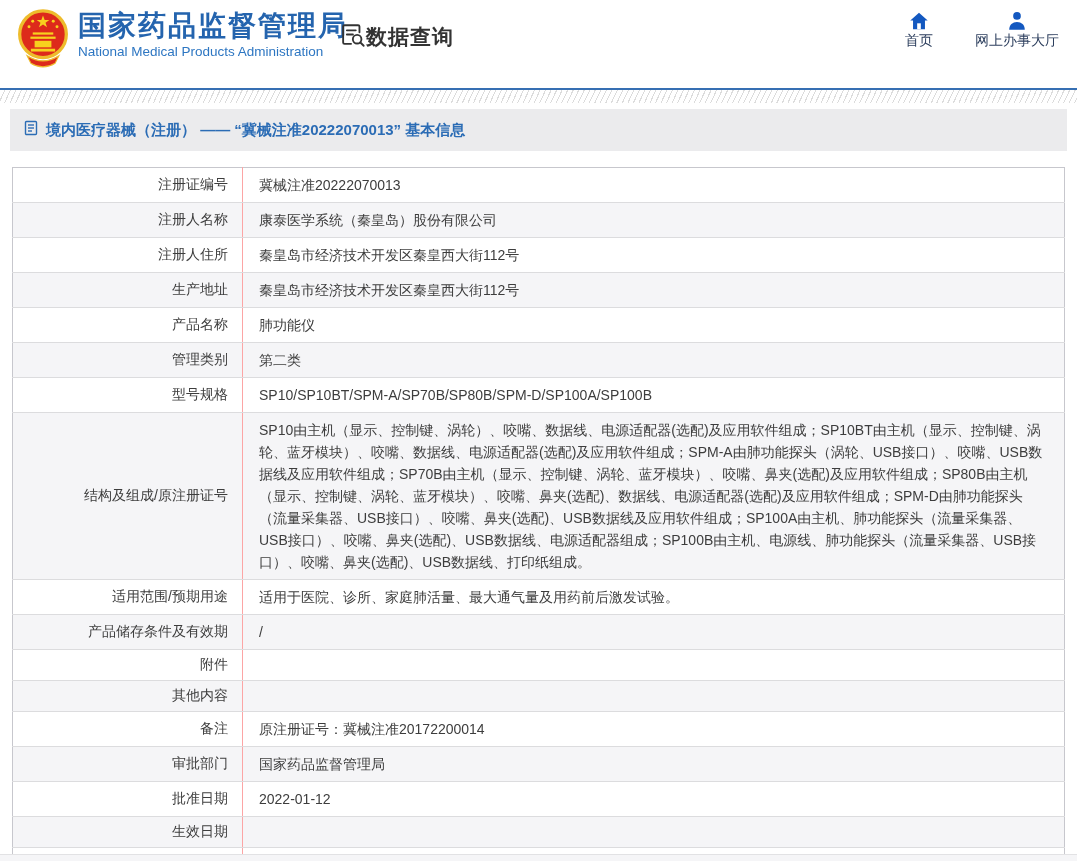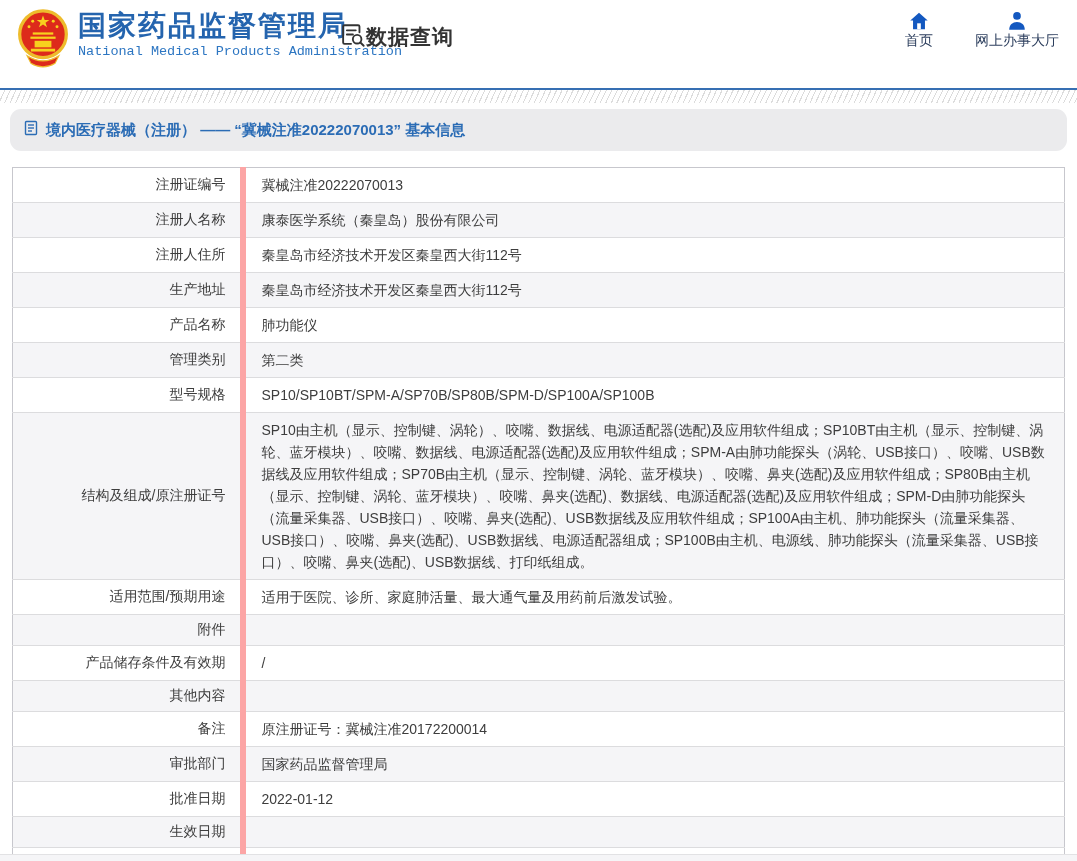--- a/index.html
+++ b/index.html
@@ -4,46 +4,46 @@
 <style>
   * { margin:0; padding:0; box-sizing:border-box; }
   html,body { width:1077px; height:861px; background:#ffffff; overflow:hidden;
     font-family:"Liberation Sans","DejaVu Sans",sans-serif; }
 
   
   .header { position:relative; height:88px; background:#ffffff; }
   .emblem { position:absolute; left:15px; top:7px; width:56px; height:62px; }
   .org { position:absolute; left:78px; top:11px; }
   .org-zh { font-size:28px; font-weight:bold; color:#2464ae; letter-spacing:2px; line-height:30px; }
-  .org-en { font-size:13.5px; color:#2d76c2; margin-top:3px;font-family:Liberation Mono, monospace; }
+  .org-en { font-size:13.5px; color:#2d76c2; margin-top:3px; }
   .dq { position:absolute; left:338px; top:21px; display:flex; align-items:center; cursor:pointer; }
   .dq-label { font-size:21px; color:#333; font-weight:600; letter-spacing:1px; }
   .nav { position:absolute; right:18px; top:10px; display:flex; gap:34px; }
   .nav-item { text-align:center; cursor:pointer; min-width:44px; }
   .nav-item .ico { height:22px; display:flex; justify-content:center; align-items:center; }
   .nav-label { display:block; font-size:14px; color:#2c3e5d; white-space:nowrap; }
 
   .blue-line { height:2px; background:#366fb3; }
   .hatch { height:13px;
     background:repeating-linear-gradient(115deg,#ffffff 0 4px,#dcdcdc 4px 5px); }
 
   
   .breadcrumb { margin:6px 10px 0; background:#ebebed; height:42px;
-    display:flex; align-items:center; padding-left:13px;border-radius:11px; }
+    display:flex; align-items:center; padding-left:13px; }
   .breadcrumb-text { margin-left:7px; color:#2b6cb5; font-size:15px; font-weight:600; }
 
   
   .table-wrap { margin:16px 12px 0; }
   table.info { width:100%; border-collapse:collapse; border:1px solid #c7c7cd;
     font-size:14px; color:#3d3d3d; background:#fff; }
   table.info tr:nth-child(even) { background:#f5f5f7; }
   table.info td { border-bottom:1px solid #dcdcde; vertical-align:middle; }
   table.info tr:last-child td { border-bottom:none; }
   td.lbl { width:230px; text-align:right; padding:6px 14px 6px 4px;
-    border-right:6px solid #fca5a5; white-space:nowrap; color:#3d3d3d; }
+    border-right:1px solid #fca5a5; white-space:nowrap; color:#3d3d3d; }
   td.val { padding:6px 16px; line-height:22px; min-height:30px; }
 
   .footer-strip { position:absolute; left:0; bottom:0; width:100%; height:7px;
     background:#f5f5f7; border-top:1px solid #e2e2e4; }
 </style>
 </head>
 <body>
 
 <div class="header">
   <span class="emblem">
@@ -149,26 +149,26 @@
         </tr>
         <tr>
           <td class="lbl"><span>结构及组成/原注册证号</span></td>
           <td class="val"><span>SP10由主机（显示、控制键、涡轮）、咬嘴、数据线、电源适配器(选配)及应用软件组成；SP10BT由主机（显示、控制键、涡轮、蓝牙模块）、咬嘴、数据线、电源适配器(选配)及应用软件组成；SPM-A由肺功能探头（涡轮、USB接口）、咬嘴、USB数据线及应用软件组成；SP70B由主机（显示、控制键、涡轮、蓝牙模块）、咬嘴、鼻夹(选配)及应用软件组成；SP80B由主机（显示、控制键、涡轮、蓝牙模块）、咬嘴、鼻夹(选配)、数据线、电源适配器(选配)及应用软件组成；SPM-D由肺功能探头（流量采集器、USB接口）、咬嘴、鼻夹(选配)、USB数据线及应用软件组成；SP100A由主机、肺功能探头（流量采集器、USB接口）、咬嘴、鼻夹(选配)、USB数据线、电源适配器组成；SP100B由主机、电源线、肺功能探头（流量采集器、USB接口）、咬嘴、鼻夹(选配)、USB数据线、打印纸组成。</span></td>
         </tr>
         <tr>
           <td class="lbl"><span>适用范围/预期用途</span></td>
           <td class="val"><span>适用于医院、诊所、家庭肺活量、最大通气量及用药前后激发试验。</span></td>
         </tr>
         <tr>
+          <td class="lbl"><span>产品储存条件及有效期</span></td>
+          <td class="val"><span>/</span></td>
+        </tr>
+        <tr>
           <td class="lbl"><span>附件</span></td>
           <td class="val"><span></span></td>
-        </tr>
-        <tr>
-          <td class="lbl"><span>产品储存条件及有效期</span></td>
-          <td class="val"><span>/</span></td>
         </tr>
         <tr>
           <td class="lbl"><span>其他内容</span></td>
           <td class="val"><span></span></td>
         </tr>
         <tr>
           <td class="lbl"><span>备注</span></td>
           <td class="val"><span>原注册证号：冀械注准20172200014</span></td>
         </tr>
         <tr>

